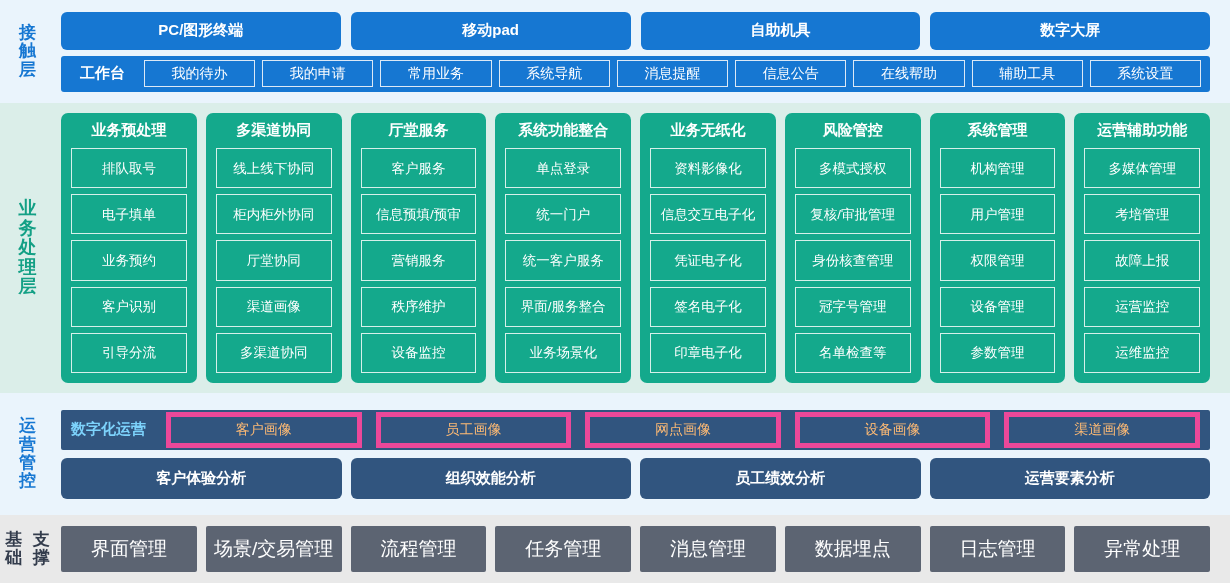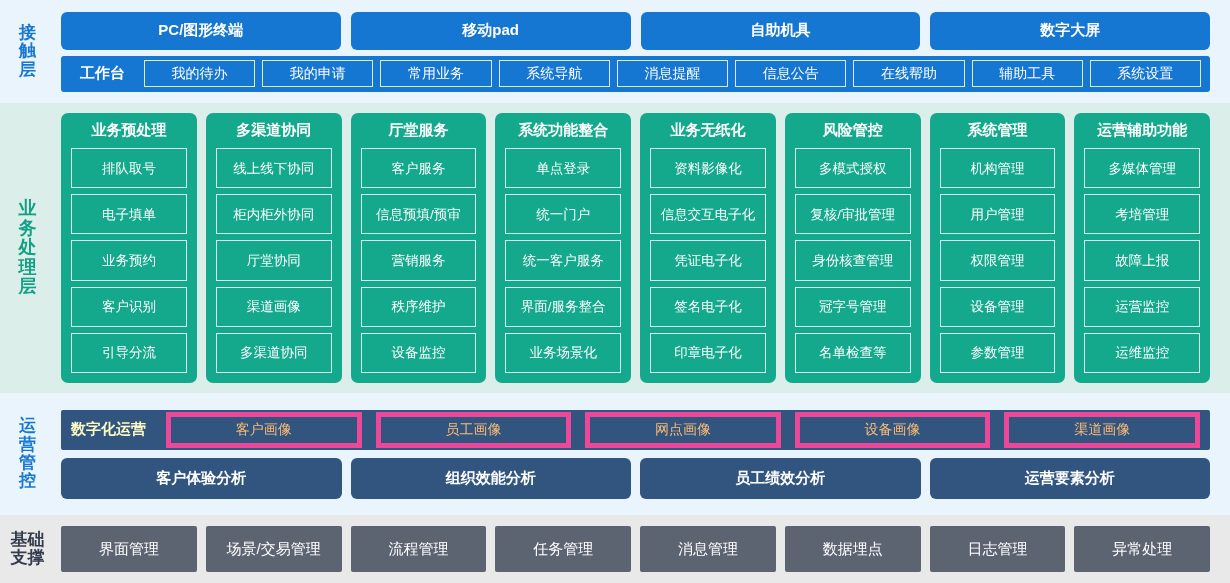--- a/index.html
+++ b/index.html
@@ -62,41 +62,41 @@
   }
 
   
   .layer3{background:#eaf4fc;height:122px;}
   .layer3 .band-label{color:#1677d2;}
   .layer3 .band-body{padding:9px 20px 9px 6px;gap:8px;justify-content:center;}
   .ops-row1{
     height:40px;background:#31557f;border-radius:2px;
     display:flex;align-items:center;gap:14px;padding:0 10px;box-sizing:border-box;
   }
-  .ops-title{color:#fef9c3;font-weight:bold;font-size:15px;white-space:nowrap;padding-right:6px;}
+  .ops-title{color:#7dd3fc;font-weight:bold;font-size:15px;white-space:nowrap;padding-right:6px;}
   .ops-item{
     flex:1;height:26px;border:5px solid #ec4899;color:#fdba74;
     display:flex;align-items:center;justify-content:center;font-size:14px;white-space:nowrap;
   }
   .ops-row2{display:flex;gap:9px;height:41px;}
   .ops-big{
     flex:1;background:#31557f;border-radius:6px;color:#ffffff;
     display:flex;align-items:center;justify-content:center;
     font-weight:bold;font-size:15px;
   }
 
   
   .layer4{background:#e9e9e9;height:68px;}
   .layer4 .band-label{color:#333c4c;font-size:17px;width:55px;}
-  .layer4 .band-label .two{display:flex;flex-direction:column;line-height:1.05;}
+  .layer4 .band-label .two{display:flex;line-height:1.05;}
   .layer4 .band-body{padding:9px 20px 9px 6px;justify-content:center;}
   .base-row{display:flex;gap:9px;height:46px;}
   .base-item{
     flex:1;background:#5c6472;border-radius:2px;color:#ffffff;
-    display:flex;align-items:center;justify-content:center;font-size:15px;white-space:nowrap;
+    display:flex;align-items:center;justify-content:center;font-size:19px;white-space:nowrap;
   }
 </style>
 </head>
 <body>
 
 <div class="page">
 
   <section class="band layer1">
     <div class="band-label">
       <span>

